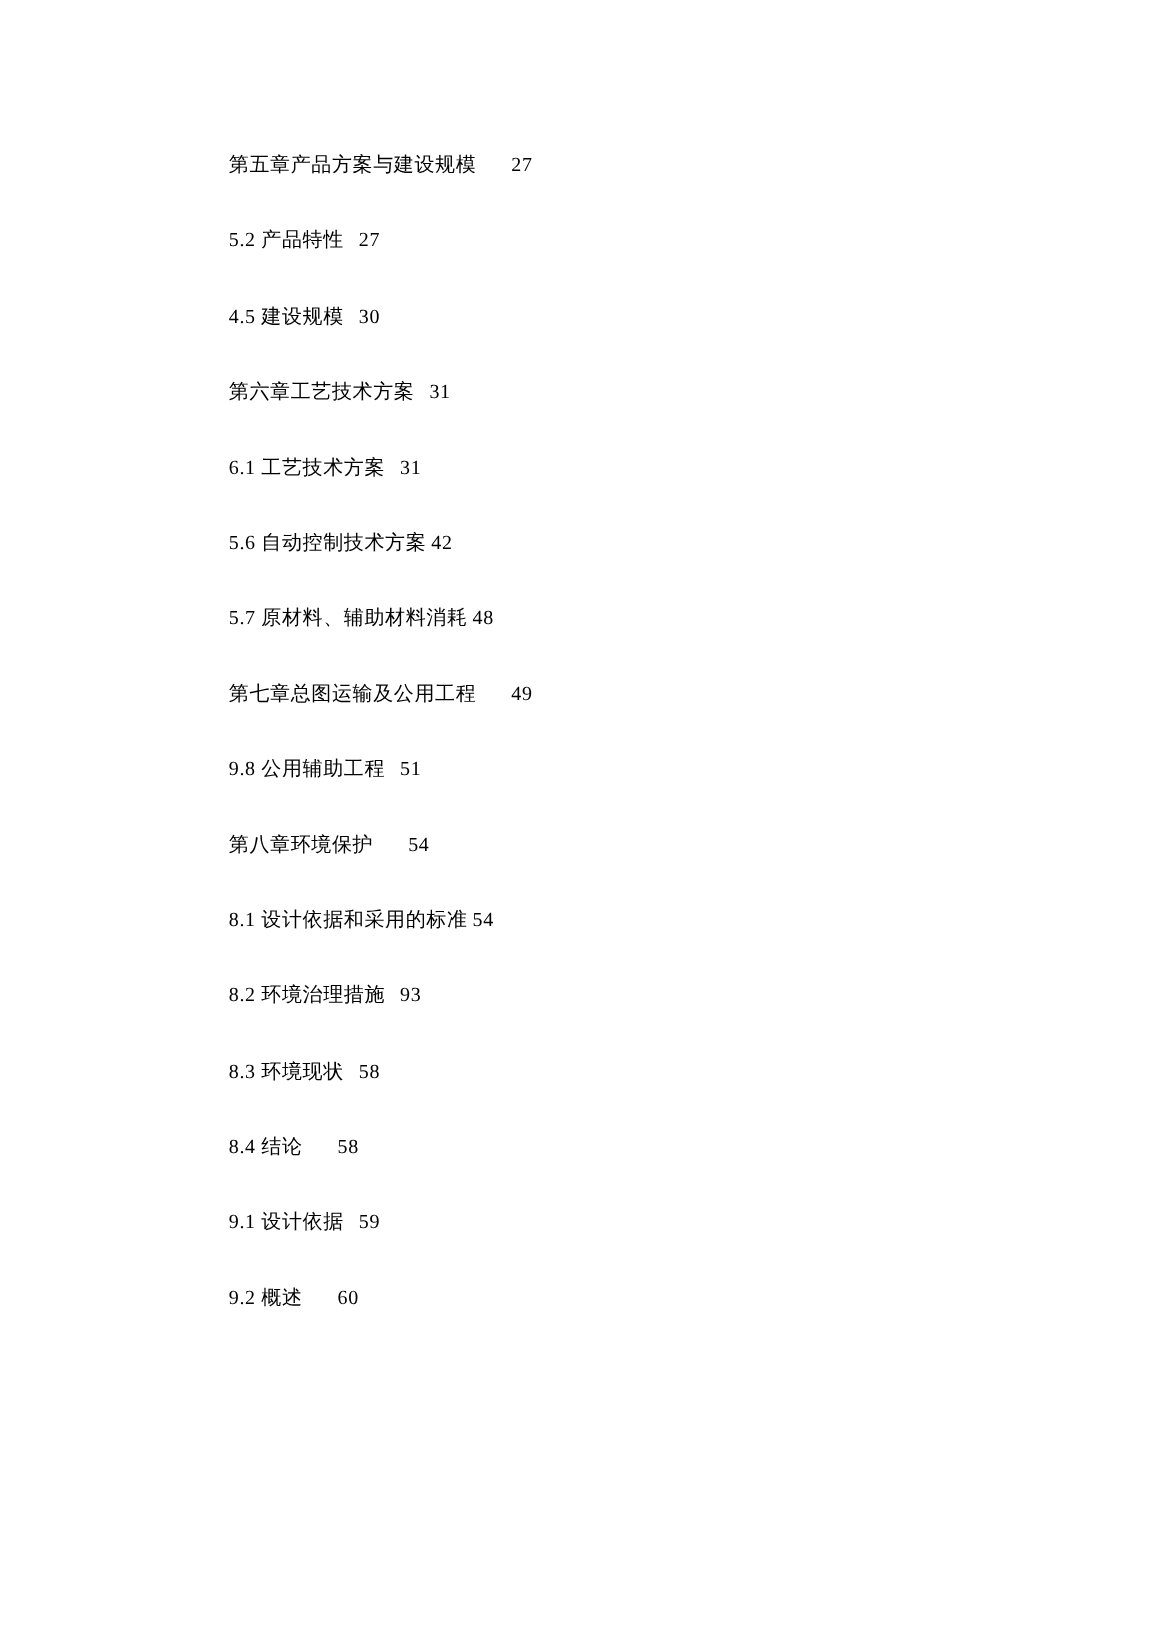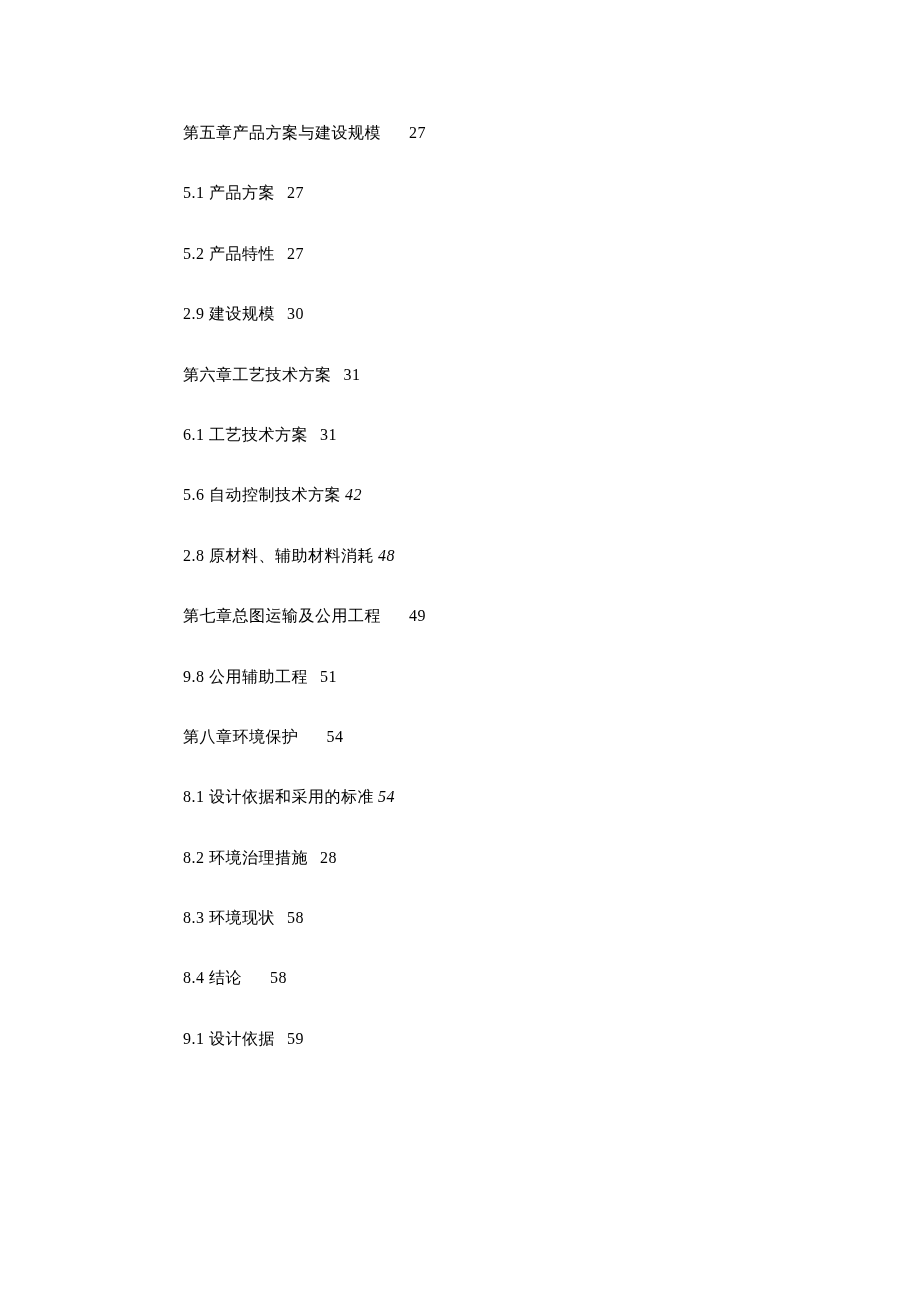--- a/index.html
+++ b/index.html
@@ -29,36 +29,35 @@
       display: inline;
       margin-left: 12px;
     }
     .toc-page-wide {
       display: inline;
       margin-left: 28px;
     }
     .toc-page-narrow {
       display: inline;
       margin-left: 4px;
-      font-style: italic;
     }
   </style>
 </head>
 <body>
 
 <div id="toc-root">
     <div class="toc-line"><span class="toc-text">第五章产品方案与建设规模</span><span class="toc-page-wide">27</span></div>
-    <div class="toc-line"><span class="toc-text">5.1 产品方案</span><span class="toc-page">27</span></div>
     <div class="toc-line"><span class="toc-text">5.2 产品特性</span><span class="toc-page">27</span></div>
-    <div class="toc-line"><span class="toc-text">2.9 建设规模</span><span class="toc-page">30</span></div>
+    <div class="toc-line"><span class="toc-text">4.5 建设规模</span><span class="toc-page">30</span></div>
     <div class="toc-line"><span class="toc-text">第六章工艺技术方案</span><span class="toc-page">31</span></div>
     <div class="toc-line"><span class="toc-text">6.1 工艺技术方案</span><span class="toc-page">31</span></div>
     <div class="toc-line"><span class="toc-text">5.6 自动控制技术方案</span><span class="toc-page-narrow">42</span></div>
-    <div class="toc-line"><span class="toc-text">2.8 原材料、辅助材料消耗</span><span class="toc-page-narrow">48</span></div>
+    <div class="toc-line"><span class="toc-text">5.7 原材料、辅助材料消耗</span><span class="toc-page-narrow">48</span></div>
     <div class="toc-line"><span class="toc-text">第七章总图运输及公用工程</span><span class="toc-page-wide">49</span></div>
     <div class="toc-line"><span class="toc-text">9.8 公用辅助工程</span><span class="toc-page">51</span></div>
     <div class="toc-line"><span class="toc-text">第八章环境保护</span><span class="toc-page-wide">54</span></div>
     <div class="toc-line"><span class="toc-text">8.1 设计依据和采用的标准</span><span class="toc-page-narrow">54</span></div>
-    <div class="toc-line"><span class="toc-text">8.2 环境治理措施</span><span class="toc-page">28</span></div>
+    <div class="toc-line"><span class="toc-text">8.2 环境治理措施</span><span class="toc-page">93</span></div>
     <div class="toc-line"><span class="toc-text">8.3 环境现状</span><span class="toc-page">58</span></div>
     <div class="toc-line"><span class="toc-text">8.4 结论</span><span class="toc-page-wide">58</span></div>
     <div class="toc-line"><span class="toc-text">9.1 设计依据</span><span class="toc-page">59</span></div>
+    <div class="toc-line"><span class="toc-text">9.2 概述</span><span class="toc-page-wide">60</span></div>
   </div>
 
 </body></html>

